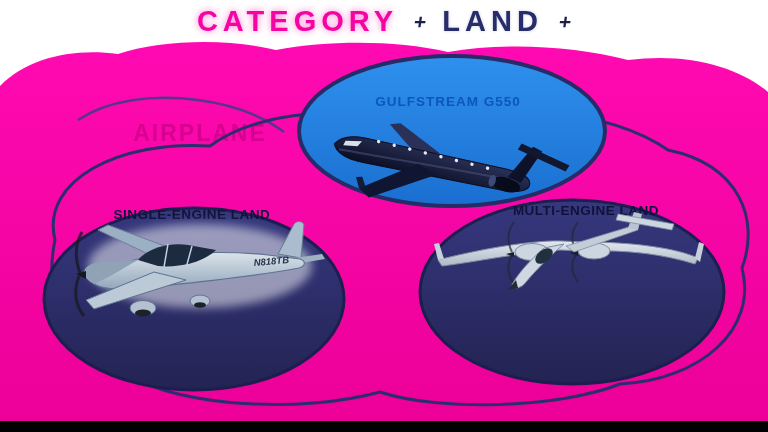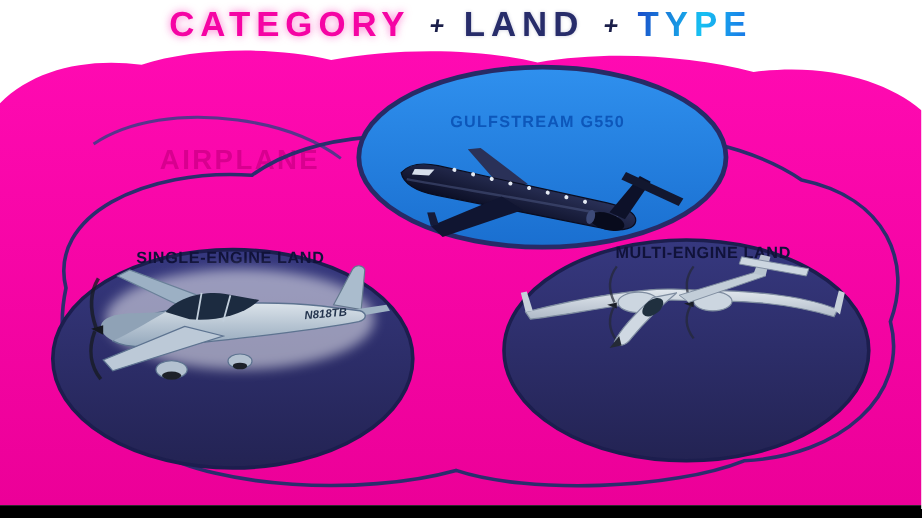--- a/index.html
+++ b/index.html
@@ -20,21 +20,20 @@
 </head>
 <body>
 
 <div class="stage">
 
   <div class="title">
     <span class="t-cat">CATEGORY</span>
     <span class="t-plus">+</span>
     <span class="t-class">LAND</span>
     <span class="t-plus">+</span>
-    <span class="t-type">TYPE</span>
   </div>
 
   <svg class="diagram-svg" width="768" height="432" viewBox="0 0 768 432">
     <defs>
       <linearGradient id="gPink" x1="0" y1="0" x2="0" y2="1">
         <stop offset="0" stop-color="#ff0ab2"></stop>
           <stop offset="1" stop-color="#ec0098"></stop>
       </linearGradient>
       <linearGradient id="gNavy" x1="0" y1="0" x2="0" y2="1">
         <stop offset="0" stop-color="#36387f"></stop>

